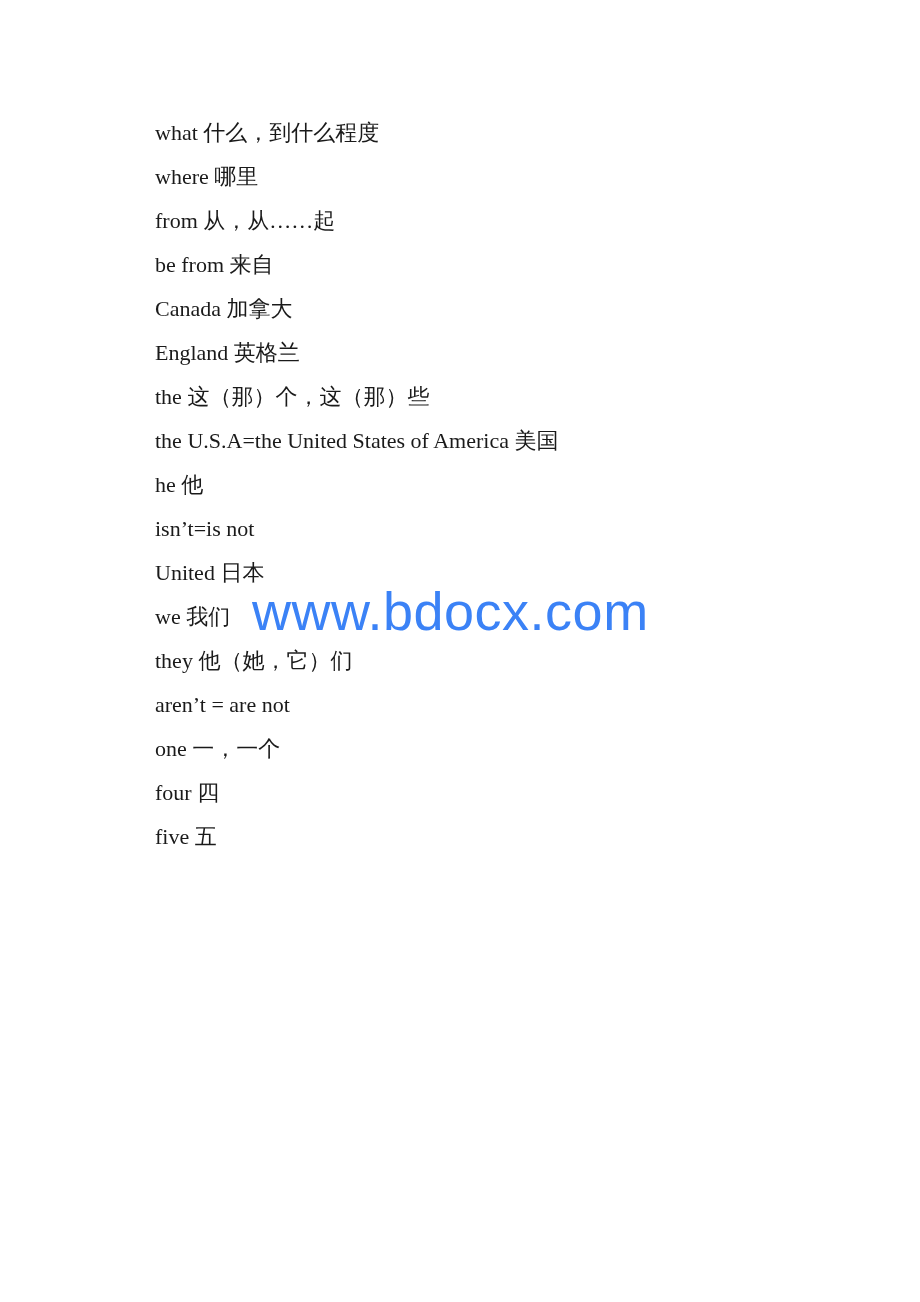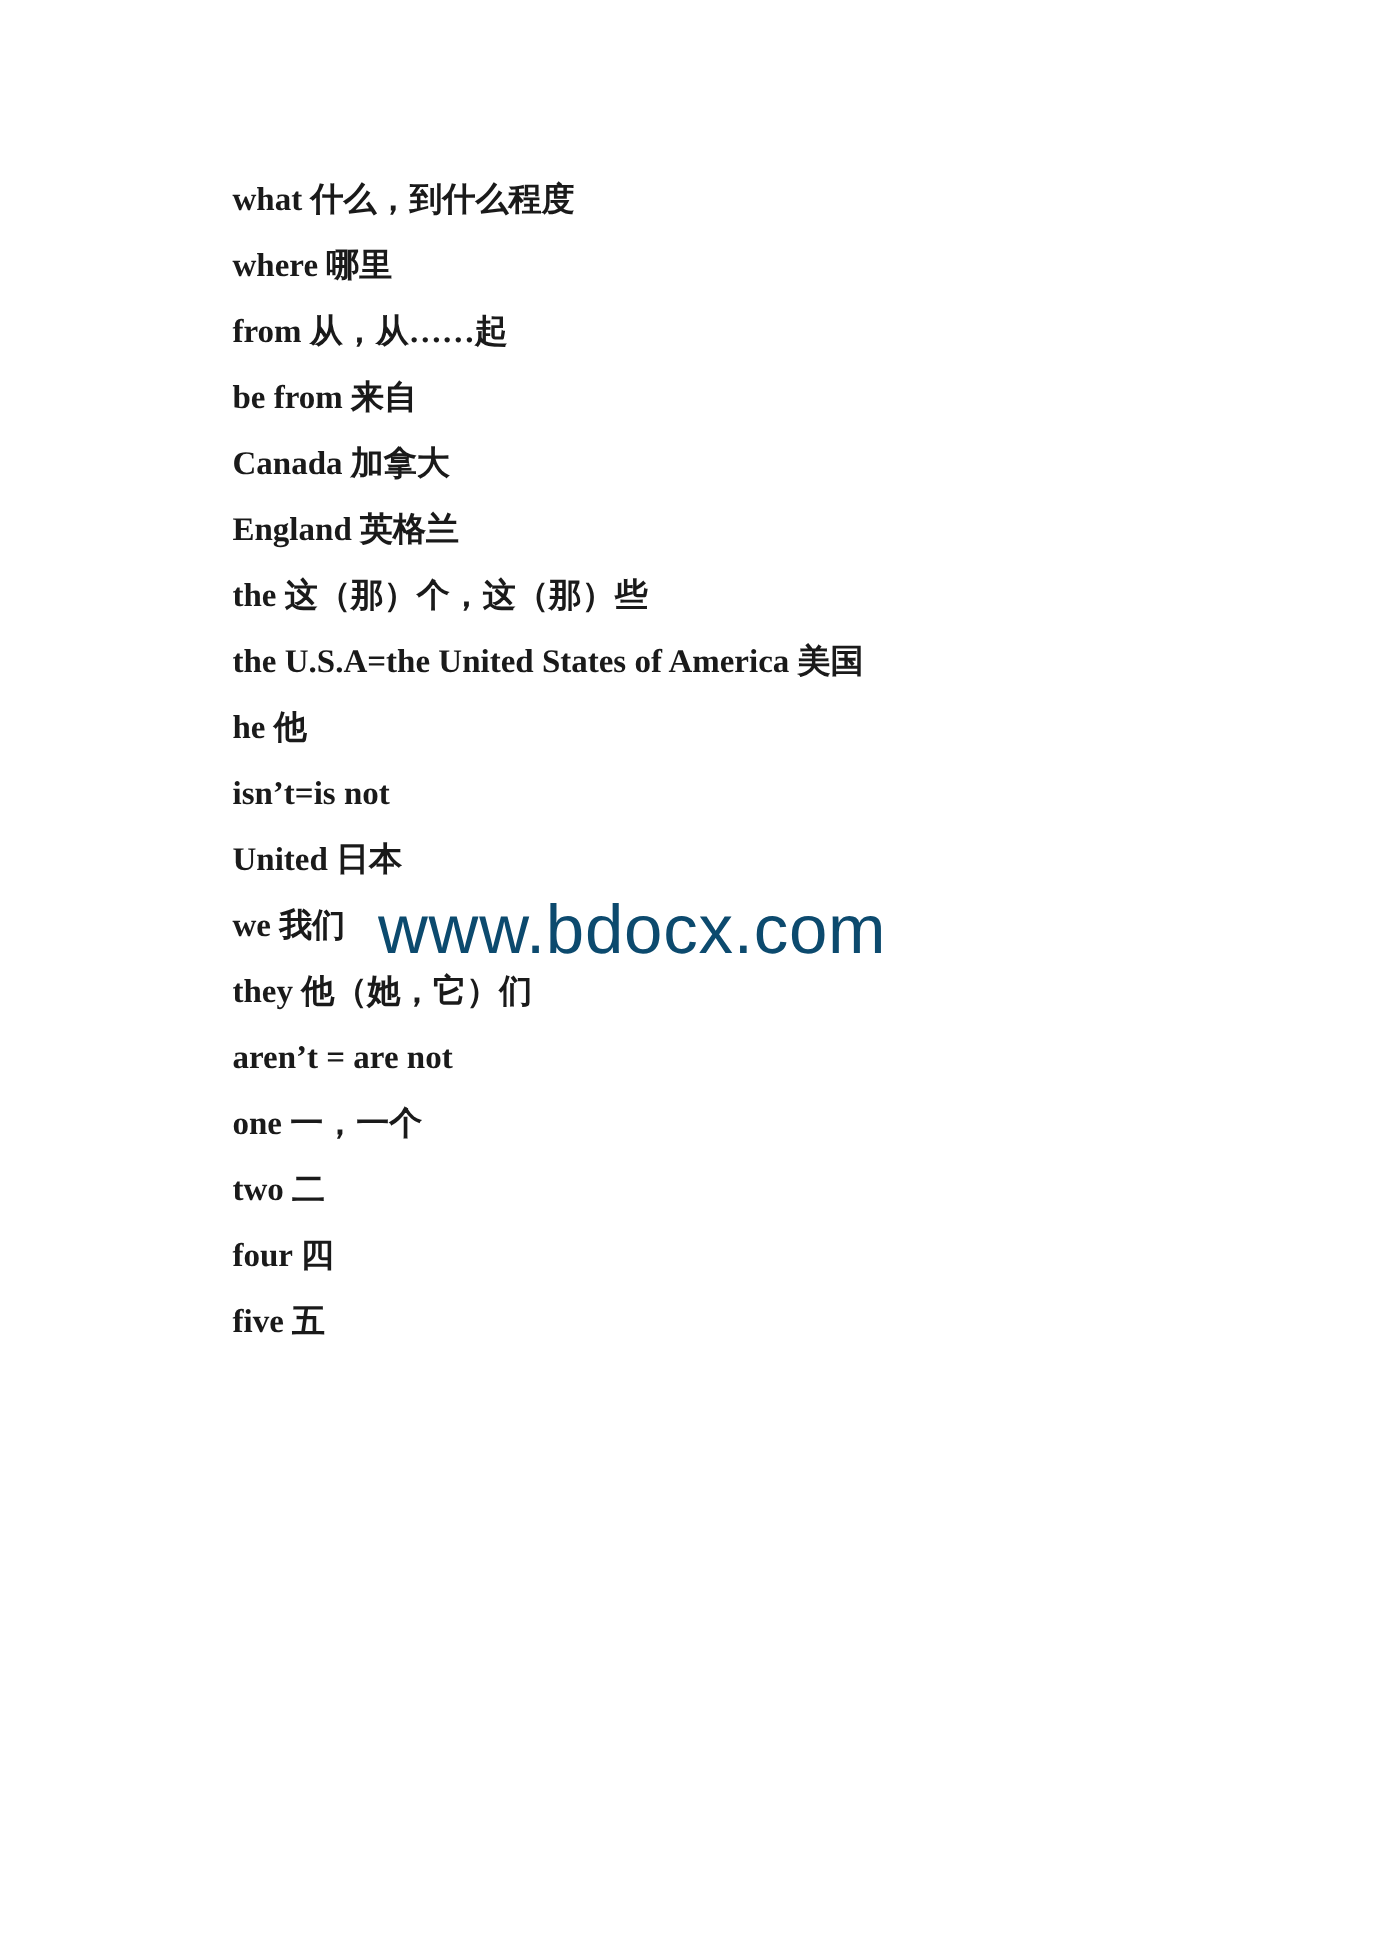--- a/index.html
+++ b/index.html
@@ -15,27 +15,27 @@
     height: 1302px;
     background: #ffffff;
     overflow: hidden;
     font-family: "Liberation Serif", "DejaVu Serif", serif;
   }
 
   
   .watermark {
     position: absolute;
     left: 252px;
-    top: 596px;
+    top: 584px;
     z-index: 0;
     font-family: "Liberation Sans", "DejaVu Sans", sans-serif;
-    font-size: 46px;
+    font-size: 54px;
     line-height: 1;
     letter-spacing: 0.5px;
-    color: #0c4a6e;
+    color: #3b82f6;
     white-space: nowrap;
     user-select: none;
     pointer-events: none;
   }
 
   
   .content {
     position: absolute;
     left: 0;
     top: 0;
@@ -44,21 +44,21 @@
     padding: 111px 0 0 155px;
     box-sizing: border-box;
   }
 
   .vocab-line {
     font-size: 22px;
     line-height: 44px;
     height: 44px;
     color: #1a1a1a;
     white-space: nowrap;
-    font-weight: bold;
+    font-weight: normal;
   }
 </style>
 </head>
 <body>
 
 <div class="page">
 
   <div class="watermark">www.bdocx.com</div>
 
   <div class="content">
@@ -70,18 +70,17 @@
     <div class="vocab-line">England 英格兰</div>
     <div class="vocab-line">the 这（那）个，这（那）些</div>
     <div class="vocab-line">the U.S.A=the United States of America 美国</div>
     <div class="vocab-line">he 他</div>
     <div class="vocab-line">isn’t=is not</div>
     <div class="vocab-line">United 日本</div>
     <div class="vocab-line">we 我们</div>
     <div class="vocab-line">they 他（她，它）们</div>
     <div class="vocab-line">aren’t = are not</div>
     <div class="vocab-line">one 一，一个</div>
-    <div class="vocab-line">two 二</div>
     <div class="vocab-line">four 四</div>
     <div class="vocab-line">five 五</div>
   </div>
 
 </div>
 
 </body></html>

